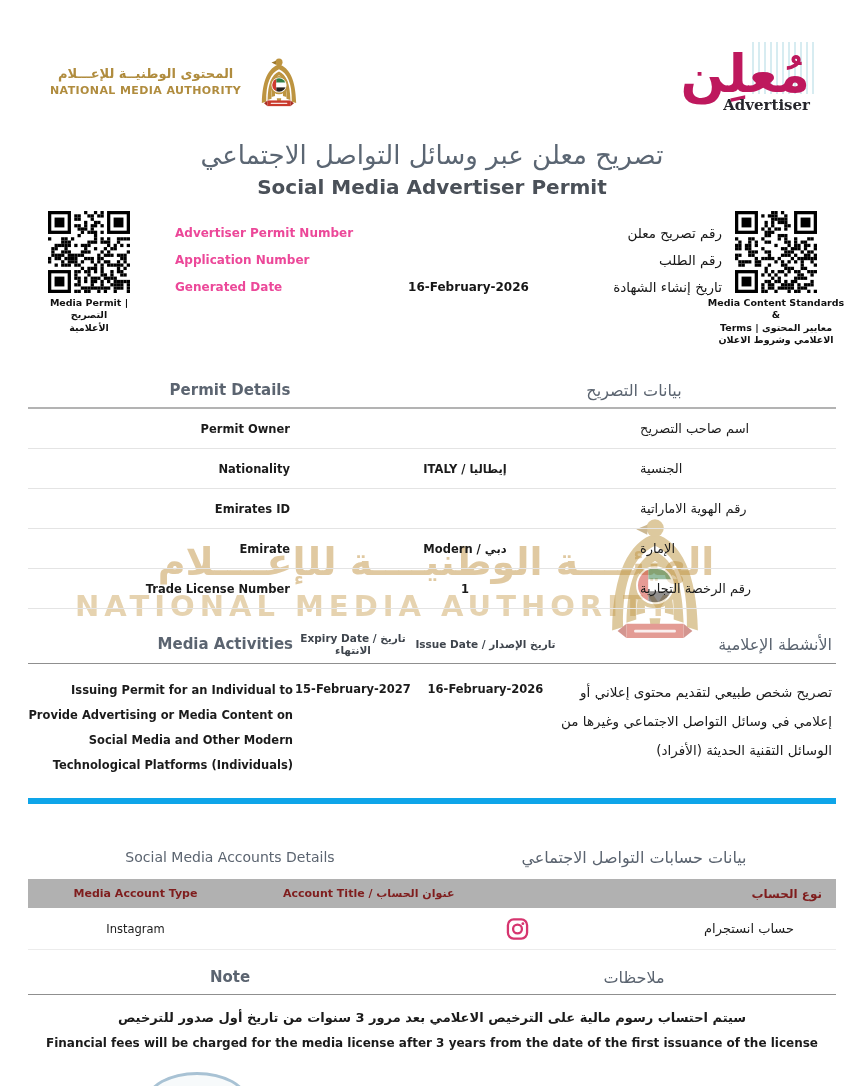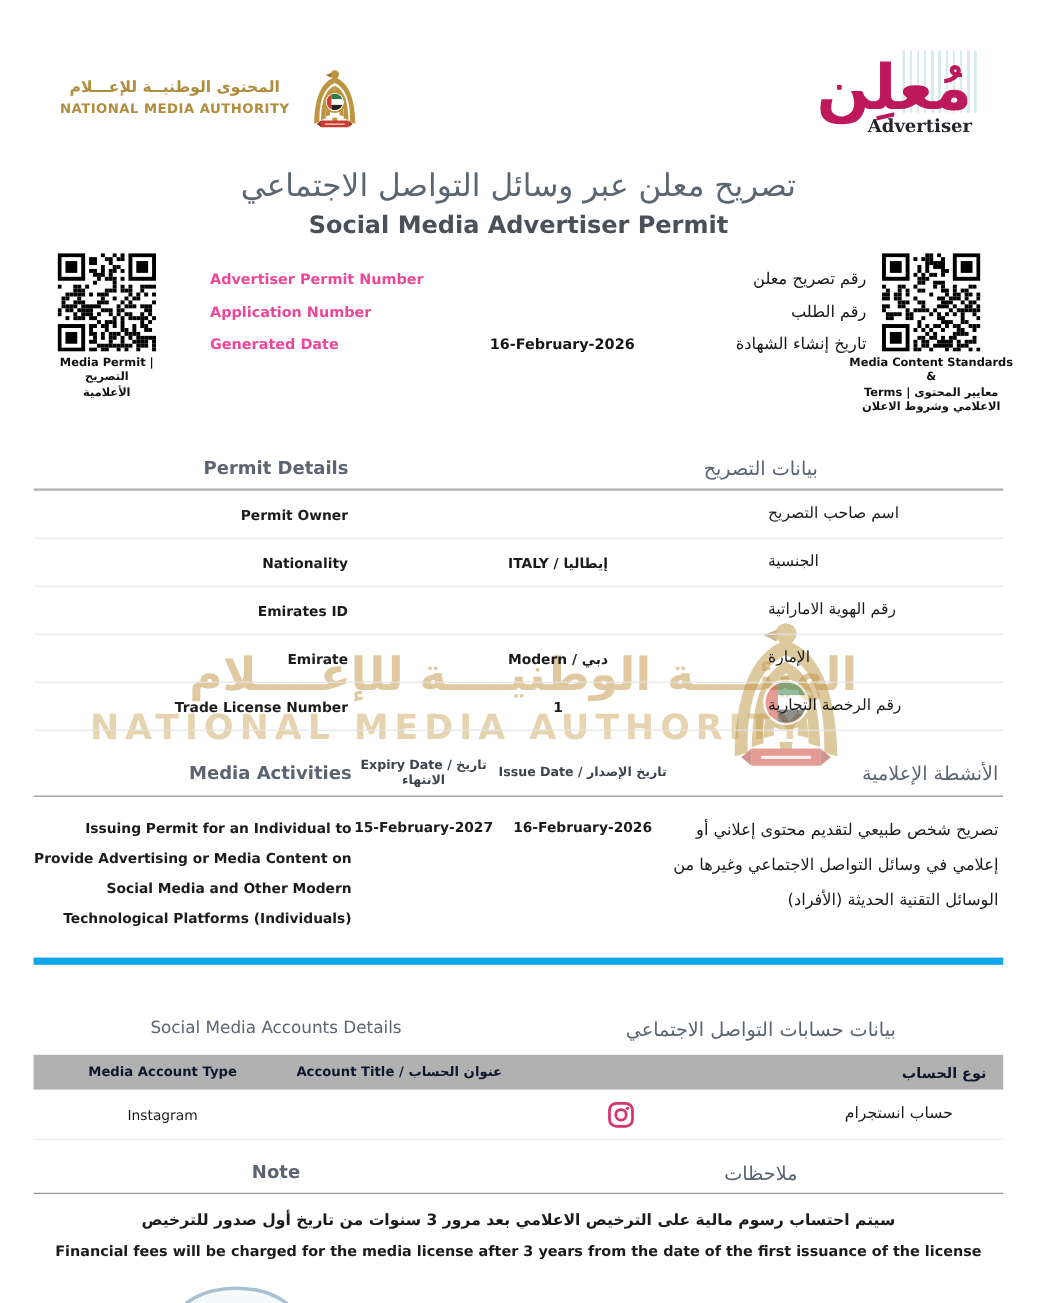--- a/index.html
+++ b/index.html
@@ -68,21 +68,21 @@
   .ma-title-ar{text-align:right;font-size:16px;color:#5b6470;direction:rtl;padding-right:4px;}
   .ma-row{display:grid;grid-template-columns:265px 120px 145px 1fr;padding:14px 0 20px;
           border-bottom:6px solid #0ea5e9;}
   .ma-en{text-align:right;font-size:11.5px;font-weight:bold;line-height:25px;}
   .ma-date{text-align:center;font-size:11.5px;font-weight:bold;padding-top:4px;}
   .ma-ar{text-align:right;font-size:13.5px;line-height:29px;direction:rtl;padding-right:4px;}
 
   
   .social{margin-top:36px;}
   .soc-bar{display:grid;grid-template-columns:215px 240px 1fr;height:29px;align-items:center;
-           background:#b1b1b1;color:#0f172a;margin-top:5px;}
+           background:#b1b1b1;color:#7f1d1d;margin-top:5px;gap:36px;}
   .soc-bar .c1{text-align:center;font-size:11px;font-weight:bold;}
   .soc-bar .c2{text-align:left;font-size:11px;font-weight:bold;padding-left:4px;}
   .soc-bar .c3{text-align:right;font-size:12px;font-weight:bold;padding-right:14px;direction:rtl;}
   .soc-row{position:relative;display:grid;grid-template-columns:215px 240px 1fr;height:41px;
            align-items:center;border-bottom:1px solid #ececec;}
   .soc-type{text-align:center;font-size:11.5px;}
   .ig-icon{position:absolute;left:478px;top:50%;transform:translateY(-50%);width:23px;height:23px;}
   .soc-ar{grid-column:3;text-align:right;padding-right:42px;font-size:13px;direction:rtl;}
 
   

